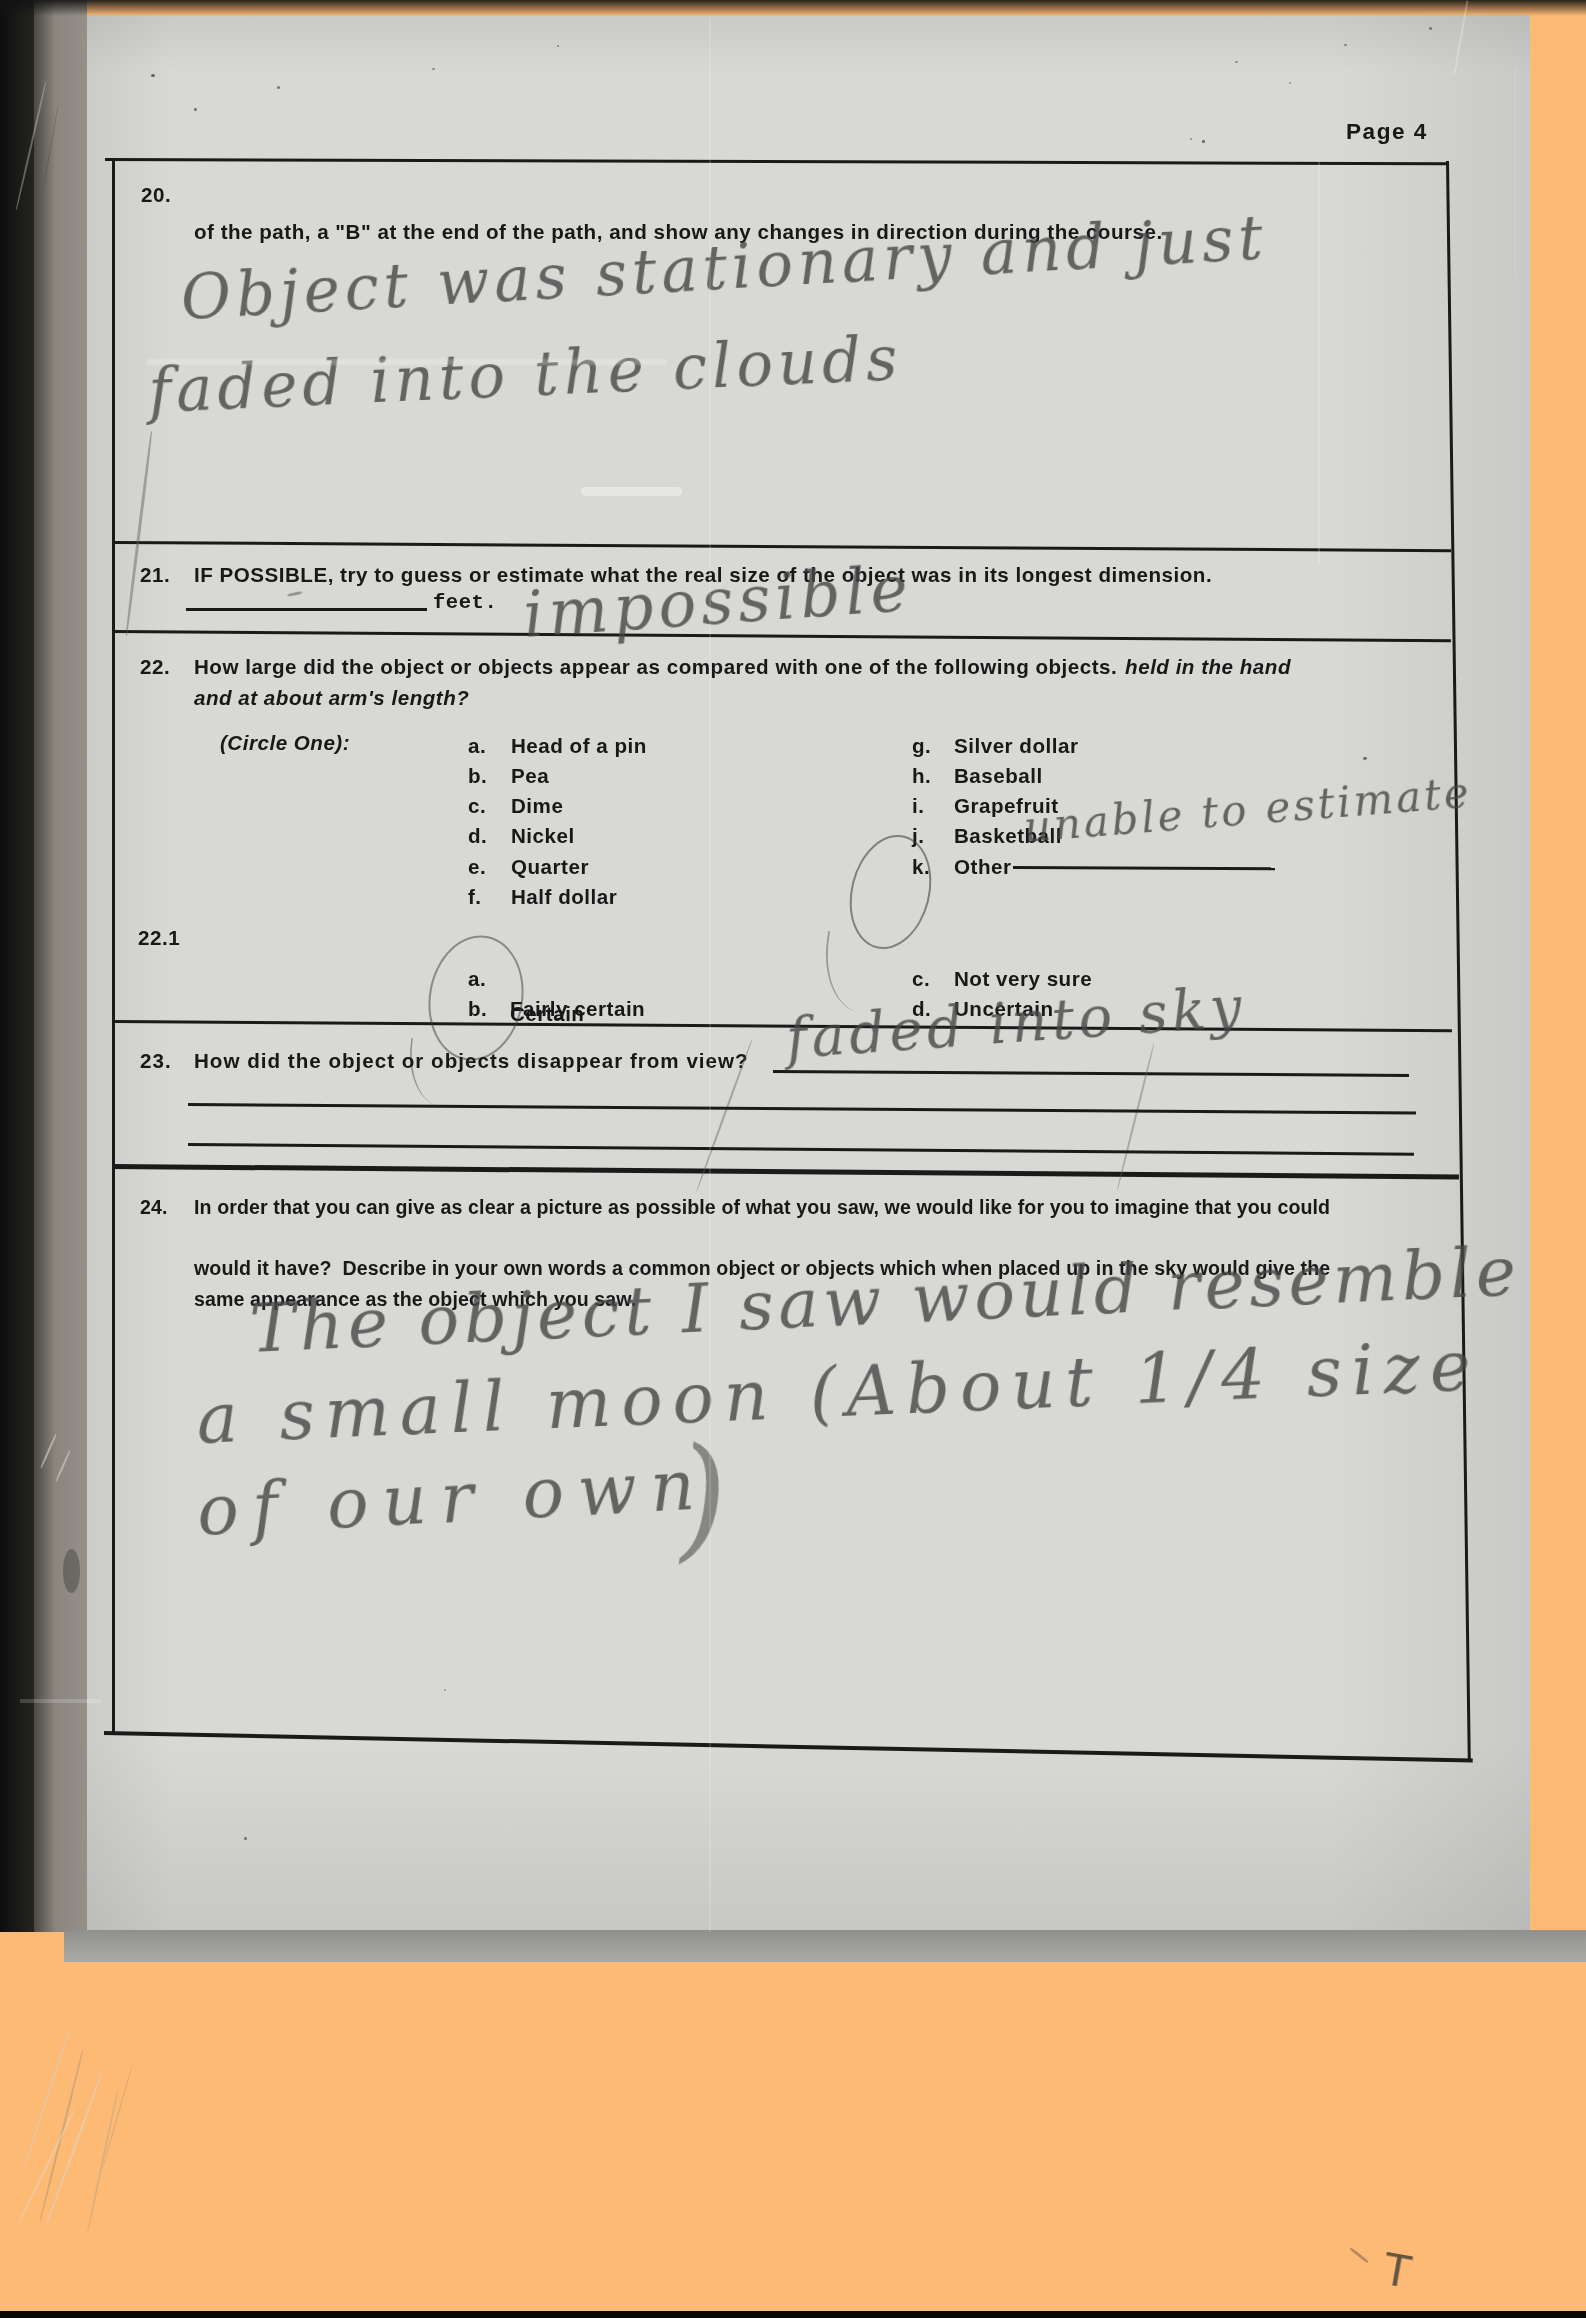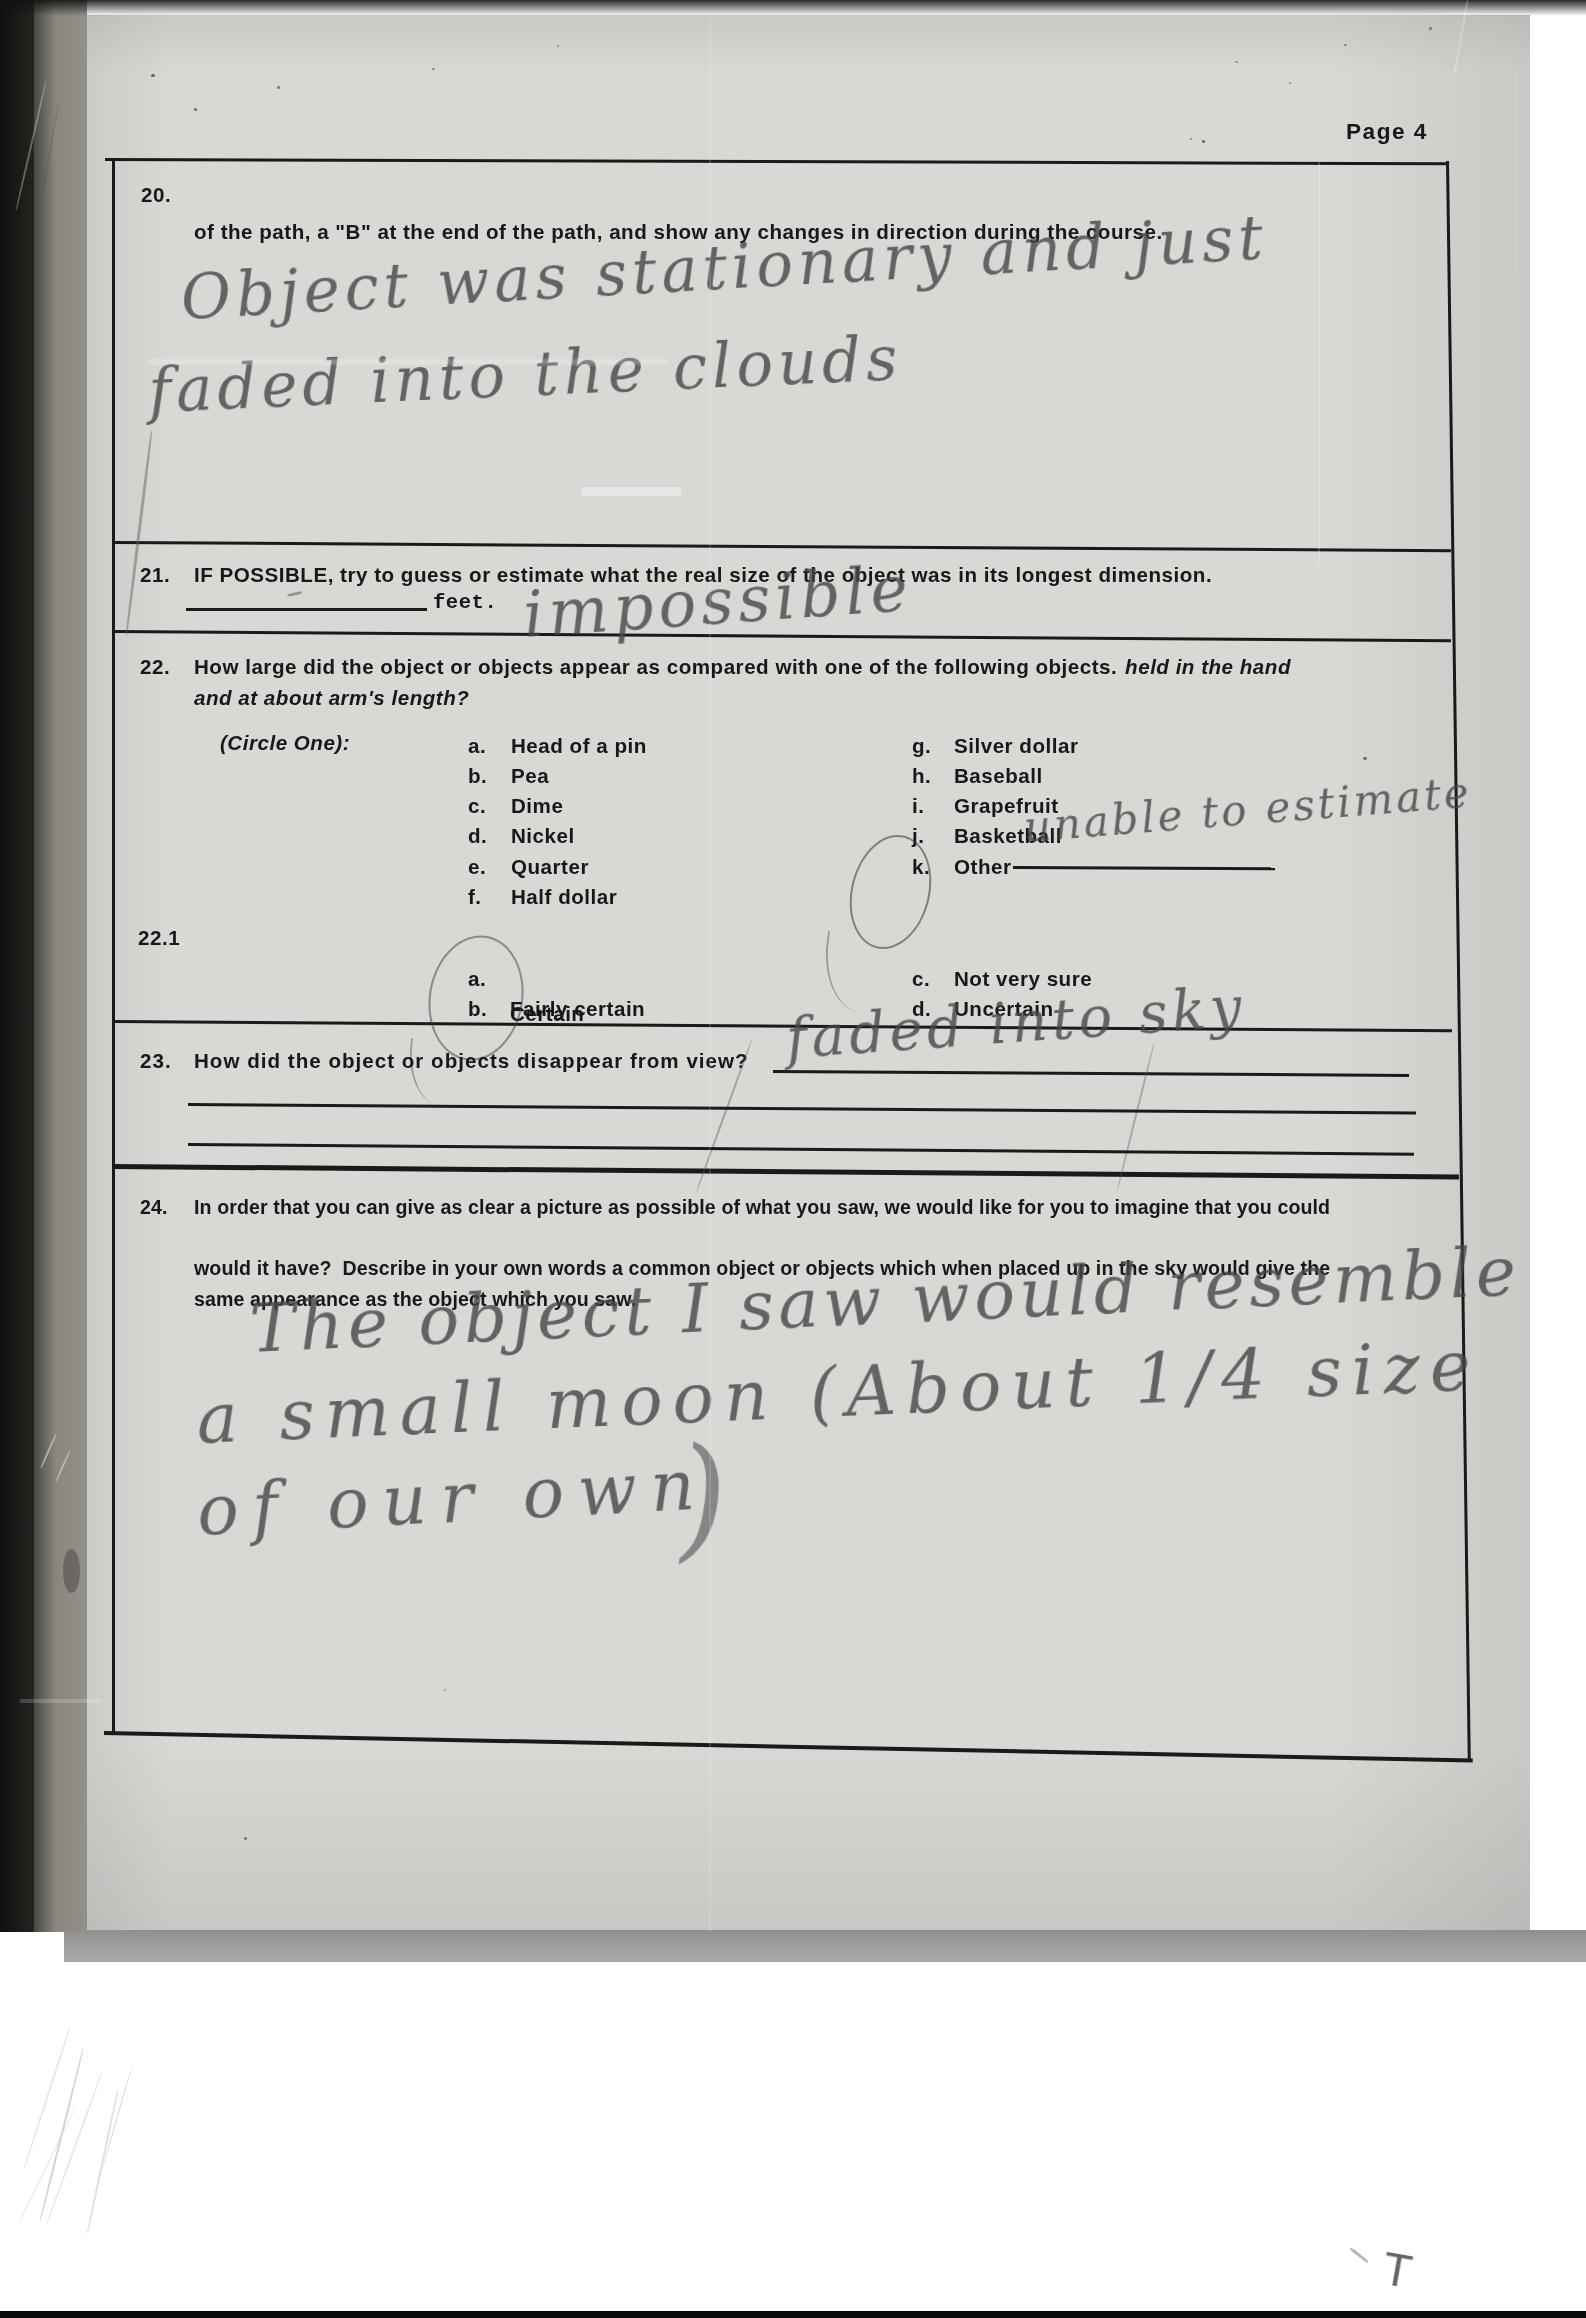--- a/index.html
+++ b/index.html
@@ -1,16 +1,16 @@
 <!DOCTYPE html>
 <html style="font-size:7.8px"><head>
 <meta charset="utf-8">
 <style>
   html,body{margin:0;padding:0;background:#777;}
-  .page{position:relative;width:1587px;height:2319px;background:#ffffff;overflow:hidden;
+  .page{position:relative;width:1587px;height:2319px;background:#fdba74;overflow:hidden;
         font-family:"Liberation Sans",sans-serif;}
   .abs{position:absolute;}
   .paper{position:absolute;left:86px;top:14.7px;width:1444px;height:1918px;background-color:#d8d8d5;
          background-image:linear-gradient(90deg,rgba(0,0,0,.06),rgba(0,0,0,0) 6%,rgba(0,0,0,0) 86%,rgba(0,0,0,.07)),
                           linear-gradient(180deg,rgba(0,0,0,.07),rgba(0,0,0,0) 3%,rgba(0,0,0,0) 90%,rgba(0,0,0,.08));}
   .paper-edge{position:absolute;left:64px;top:1930px;width:1523px;height:32px;
          background:linear-gradient(180deg,#8f8f8d 0%,#9c9c9a 40%,#a9a9a6 100%);}
   .film-dark{position:absolute;left:0;top:0;width:34px;height:1932px;background:linear-gradient(90deg,#0e0e0e,#242420);}
   .film-mid{position:absolute;left:34px;top:0;width:53px;height:1932px;background:linear-gradient(90deg,#4a4843,#8a857d 40%,#95908a);}
   .top-band{position:absolute;left:0;top:0;width:1587px;height:15.7px;background:linear-gradient(180deg,rgba(18,18,18,.9),rgba(18,18,18,0));}

